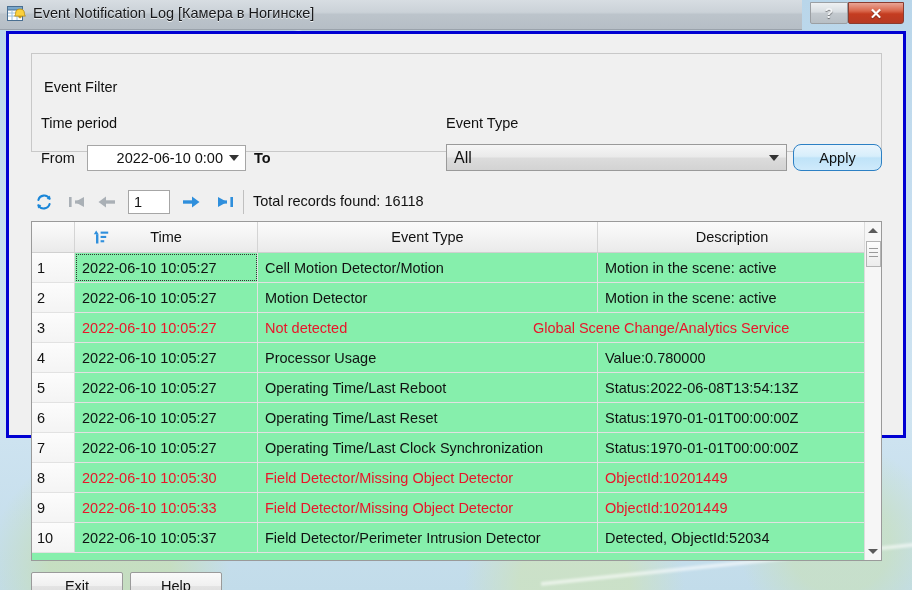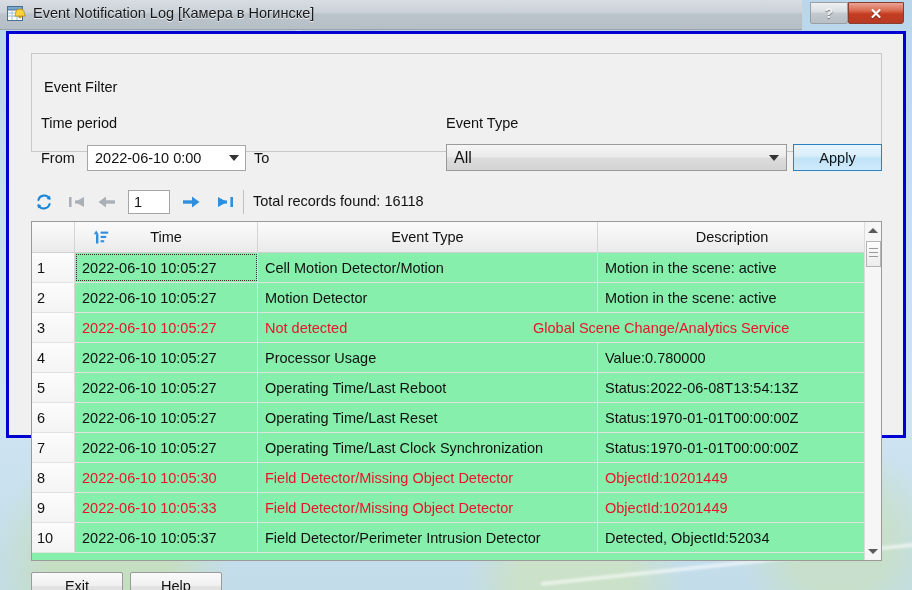--- a/index.html
+++ b/index.html
@@ -109,31 +109,32 @@
   }
   .lbl {
     position: absolute;
     font-size: 14.5px;
     color: #111;
     white-space: nowrap;
   }
   #lbl-time-period { left: 32px; top: 81px; }
   #lbl-event-type  { left: 437px; top: 81px; }
   #lbl-from        { left: 32px; top: 116px; }
-  #lbl-to          { left: 245px; top: 116px; }
+  #lbl-to          { left: 245px; top: 116px; font-weight: bold; }
 
   
   .combo {
     position: absolute;
     height: 26px;
     background: #fff;
     border: 1px solid #a6a6a6;
     box-sizing: border-box;
     display: flex;
     align-items: center;
+    text-align: right;
   }
   .combo .val {
     flex: 1;
     padding-left: 7px;
     font-size: 14.5px;
     color: #111;
     white-space: nowrap;
     overflow: hidden;
   }
   .combo .arrow {
@@ -165,21 +166,21 @@
     flex: 1; padding-left: 7px; font-size: 16px; color: #111;
   }
   #sel-event-type .arrow { width: 24px; display: flex; align-items: center; justify-content: center; }
 
   #btn-apply {
     position: absolute;
     left: 784px; top: 110px;
     width: 89px; height: 27px;
     border: 1px solid #2c80c4;
     box-sizing: border-box;
-    border-radius: 0;
+    border-radius: 8px;
     background: linear-gradient(180deg, #eaf5fd 0%, #d7eefb 45%, #bfe3f8 52%, #cfeafb 100%);
     font-size: 14.5px;
     color: #111;
     display: flex;
     align-items: center;
     justify-content: center;
     cursor: pointer;
   }
 
   

